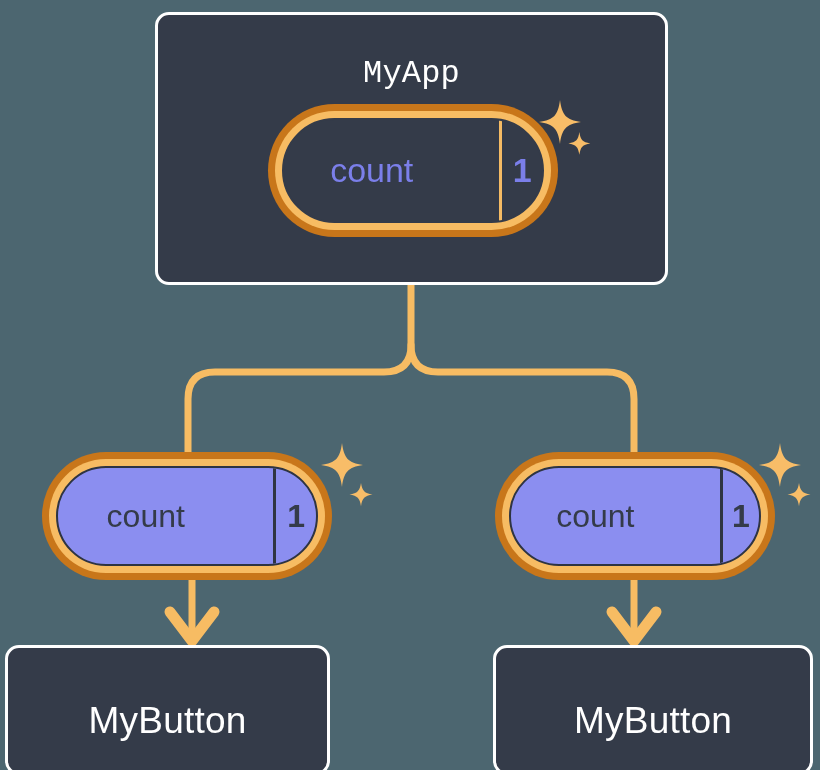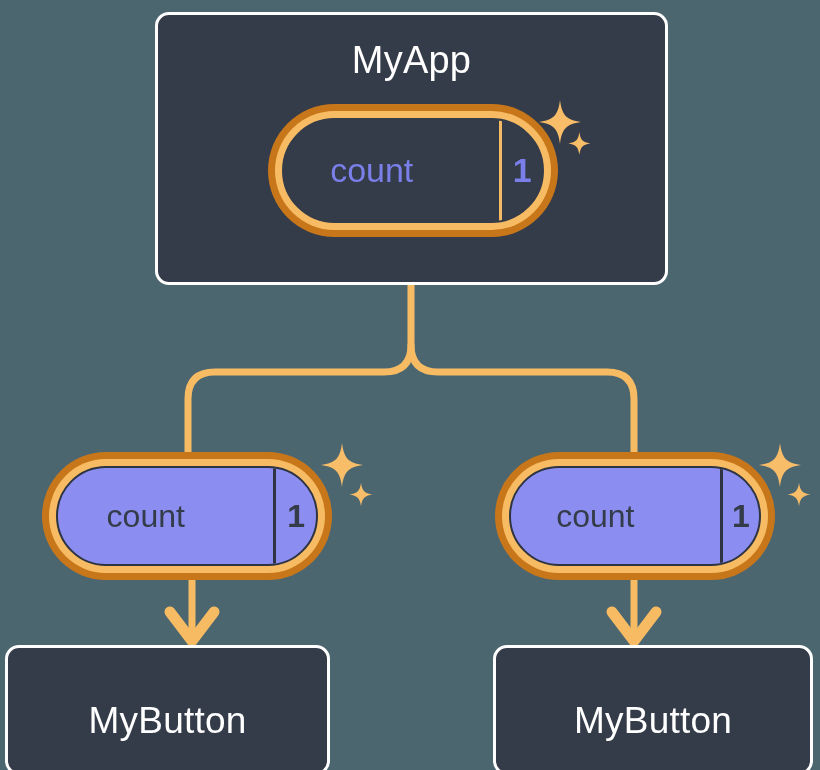--- a/index.html
+++ b/index.html
@@ -35,22 +35,23 @@
     white-space: nowrap;
   }
 
   #app-card {
     left: 155px;
     top: 12px;
     width: 513px;
     height: 273px;
   }
   #app-card .card-title {
-    top: 24px;
-    font-size: 38px;
+    top: 40px;
+    font-size: 32px;
+    font-family: Liberation Mono, monospace;
   }
 
   .button-card {
     height: 130px;
   }
   #button-card-left  { left: 5px;   top: 645px; width: 325px; }
   #button-card-right { left: 493px; top: 645px; width: 320px; }
   .button-card .card-title {
     top: 52px;
     font-size: 37px;

